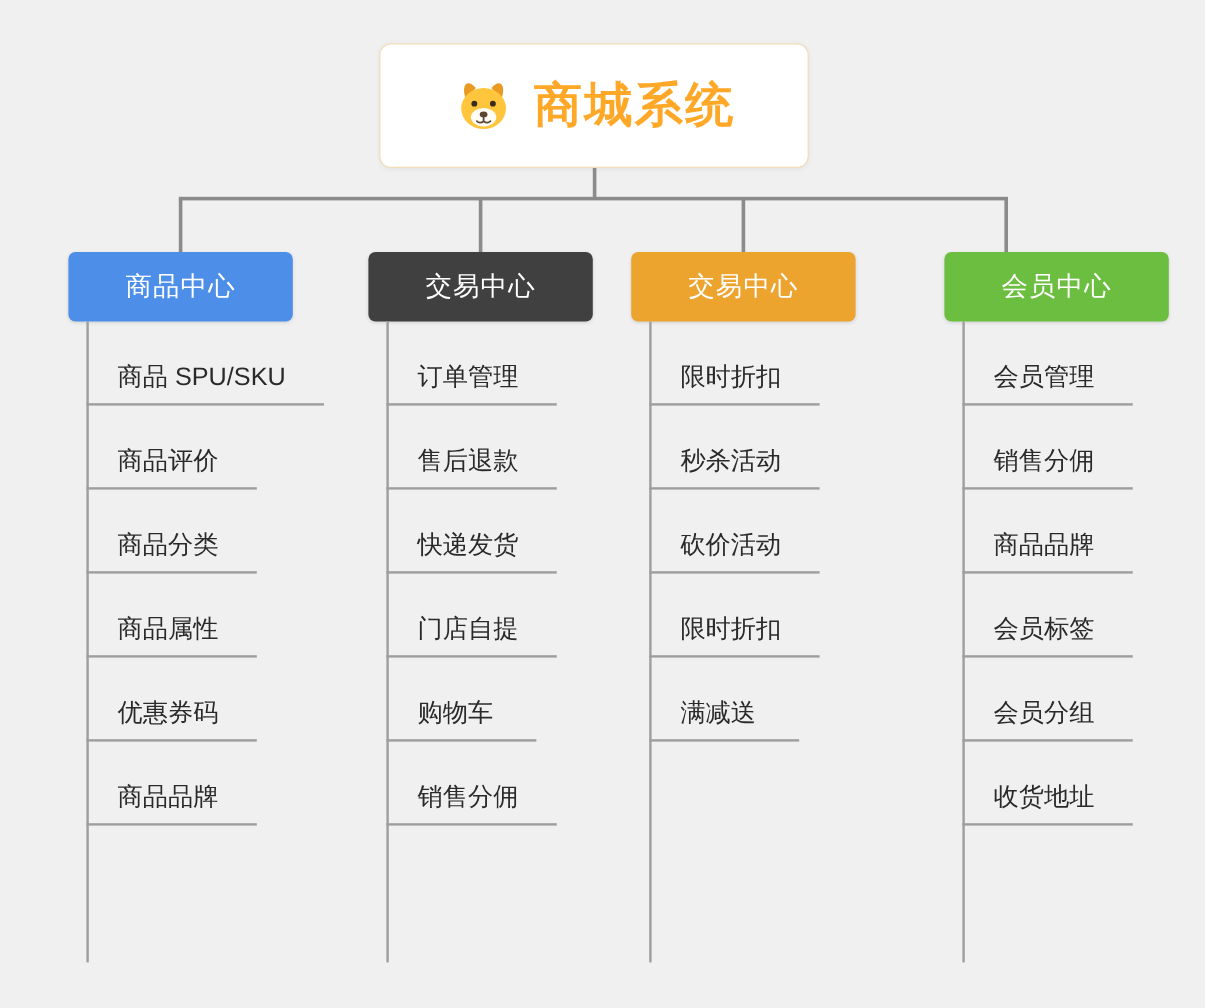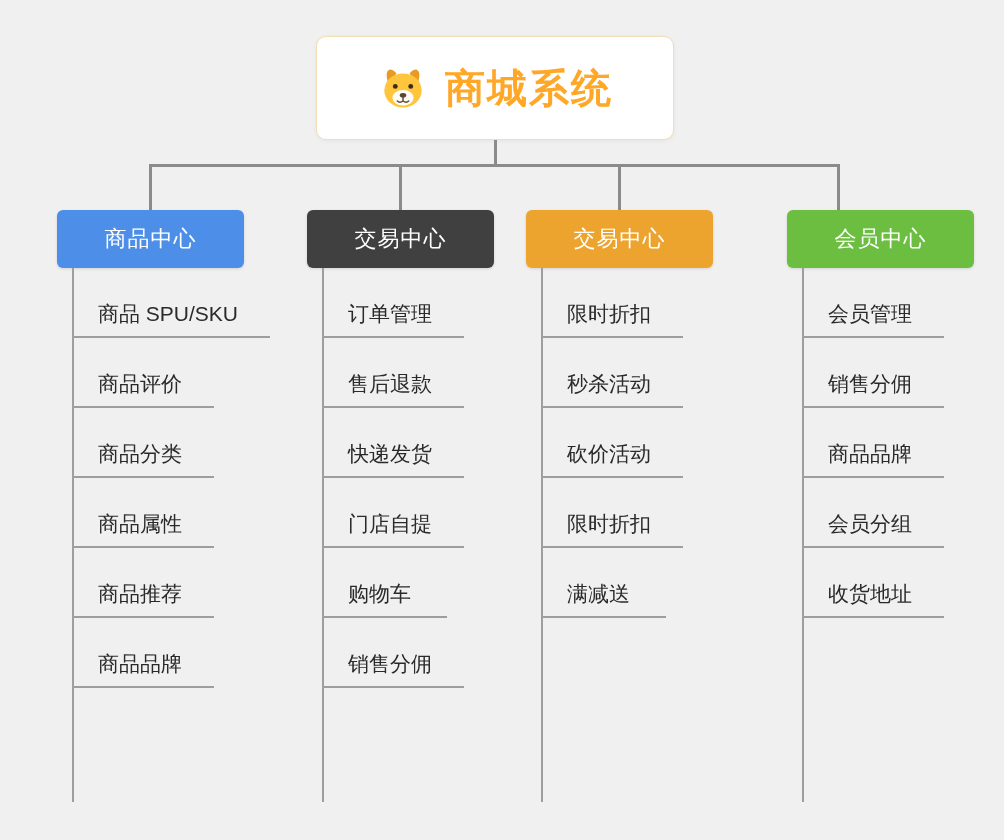--- a/index.html
+++ b/index.html
@@ -82,21 +82,21 @@
 <div class="line drop d3"></div>
 <div class="line drop d4"></div>
 
 <div class="column col1">
   <div class="branch-node" style="background: rgb(77, 143, 232);">商品中心</div>
   <div class="children">
     <div class="child">商品 SPU/SKU</div>
     <div class="child">商品评价</div>
     <div class="child">商品分类</div>
     <div class="child">商品属性</div>
-    <div class="child">商品推荐</div>
+    <div class="child">优惠券码</div>
     <div class="child">商品品牌</div>
   </div>
 </div>
 
 <div class="column col2">
   <div class="branch-node" style="background: #404040;">交易中心</div>
   <div class="children">
     <div class="child">订单管理</div>
     <div class="child">售后退款</div>
     <div class="child">快递发货</div>
@@ -116,16 +116,17 @@
     <div class="child">满减送</div>
   </div>
 </div>
 
 <div class="column col4">
   <div class="branch-node" style="background: rgb(108, 190, 64);">会员中心</div>
   <div class="children">
     <div class="child">会员管理</div>
     <div class="child">销售分佣</div>
     <div class="child">商品品牌</div>
+    <div class="child">会员标签</div>
     <div class="child">会员分组</div>
     <div class="child">收货地址</div>
   </div>
 </div>
 
 </body></html>

